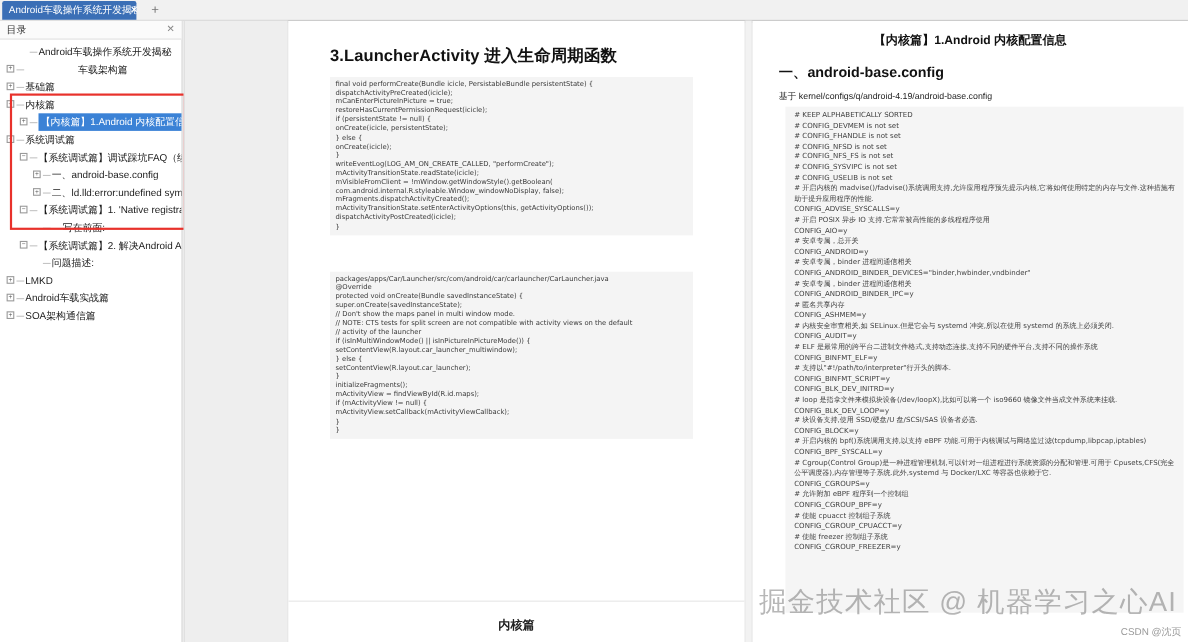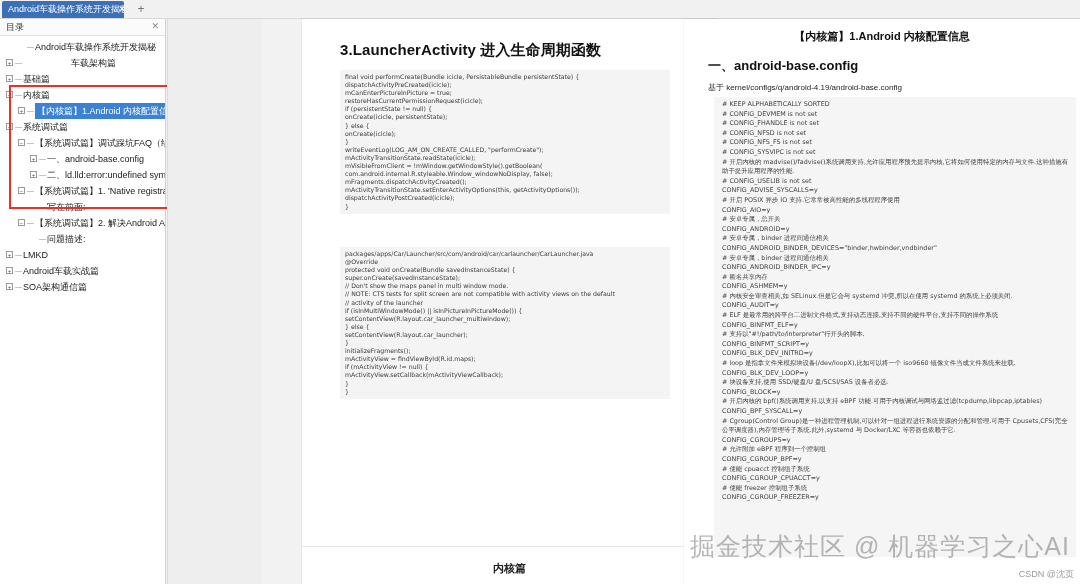--- a/index.html
+++ b/index.html
@@ -134,21 +134,21 @@
     background: #eeeeee;
   }
 
   
   .page {
     position: absolute;
     background: #ffffff;
     box-shadow: 0 0 1px rgba(0,0,0,0.22);
     overflow: hidden;
   }
-  .page1 { top: 19px; left: 262px; width: 415px; height: 565px; margin-left: 40px; }
+  .page1 { top: 19px; left: 262px; width: 415px; height: 565px; }
   .page2 { top: 19px; left: 684px; width: 396px; height: 565px; }
 
   .h1 {
     font-size: 15px;
     font-weight: bold;
     color: #111;
     letter-spacing: 0.1px;
   }
   .h2 {
     font-size: 13px;
@@ -288,21 +288,21 @@
           <span class="guide" style="left: 39px;"></span>
           <span class="lbl" style="left: 47px;">二、ld.lld:error:undefined symbols</span>
         </div>
         <div class="node">
           <span class="twisty" style="left: 18px;">−</span>
           <span class="guide" style="left: 27px;"></span>
           <span class="lbl" style="left: 35px;">【系统调试篇】1. 'Native registration u</span>
         </div>
         <div class="node">
           <span class="guide" style="left: 39px;"></span>
-          <span class="lbl" style="left: 47px;">写在前面:</span>
+          <span class="lbl" style="left: 57px;">写在前面:</span>
         </div>
         <div class="node">
           <span class="twisty" style="left: 18px;">−</span>
           <span class="guide" style="left: 27px;"></span>
           <span class="lbl" style="left: 35px;">【系统调试篇】2. 解决Android Automc</span>
         </div>
         <div class="node">
           <span class="guide" style="left: 39px;"></span>
           <span class="lbl" style="left: 47px;">问题描述:</span>
         </div>
@@ -380,22 +380,22 @@
 
     <div class="para" style="position:absolute;left:24px;top:63px;width:350px;">基于 kernel/configs/q/android-4.19/android-base.config</div>
 
     <div class="cfgwrap" style="position:absolute;left:18px;top:78px;width:362px;height:460px;overflow:hidden;margin-left:12px;" id="cfg-list">
         <div class="cfgline">#  KEEP ALPHABETICALLY SORTED</div>
         <div class="cfgline"># CONFIG_DEVMEM is not set</div>
         <div class="cfgline"># CONFIG_FHANDLE is not set</div>
         <div class="cfgline"># CONFIG_NFSD is not set</div>
         <div class="cfgline"># CONFIG_NFS_FS is not set</div>
         <div class="cfgline"># CONFIG_SYSVIPC is not set</div>
+        <div class="cfgline"># CONFIG_USELIB is not set</div>
         <div class="cfgline"># 开启内核的 madvise()/fadvise()系统调用支持,允许应用程序预先提示内核,它将如何使用特定的内存与文件.这种措施有助于提升应用程序的性能.</div>
-        <div class="cfgline"># CONFIG_USELIB is not set</div>
         <div class="cfgline">CONFIG_ADVISE_SYSCALLS=y</div>
         <div class="cfgline"># 开启 POSIX 异步 IO 支持.它常常被高性能的多线程程序使用</div>
         <div class="cfgline">CONFIG_AIO=y</div>
         <div class="cfgline"># 安卓专属，总开关</div>
         <div class="cfgline">CONFIG_ANDROID=y</div>
         <div class="cfgline"># 安卓专属，binder 进程间通信相关</div>
         <div class="cfgline">CONFIG_ANDROID_BINDER_DEVICES="binder,hwbinder,vndbinder"</div>
         <div class="cfgline"># 安卓专属，binder 进程间通信相关</div>
         <div class="cfgline">CONFIG_ANDROID_BINDER_IPC=y</div>
         <div class="cfgline"># 匿名共享内存</div>

